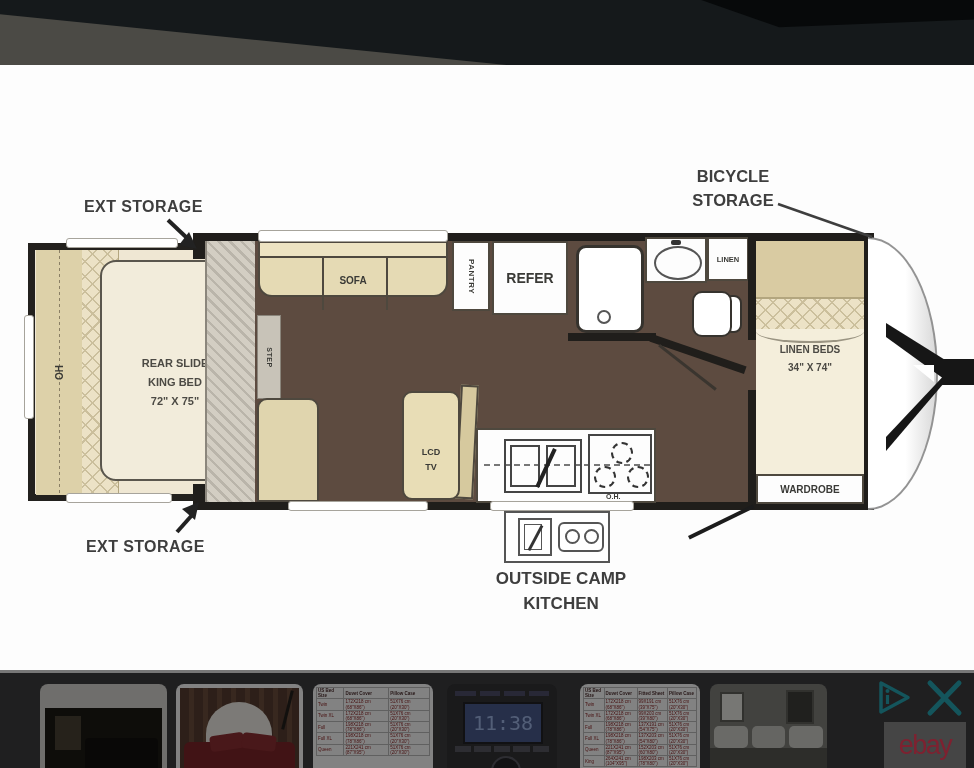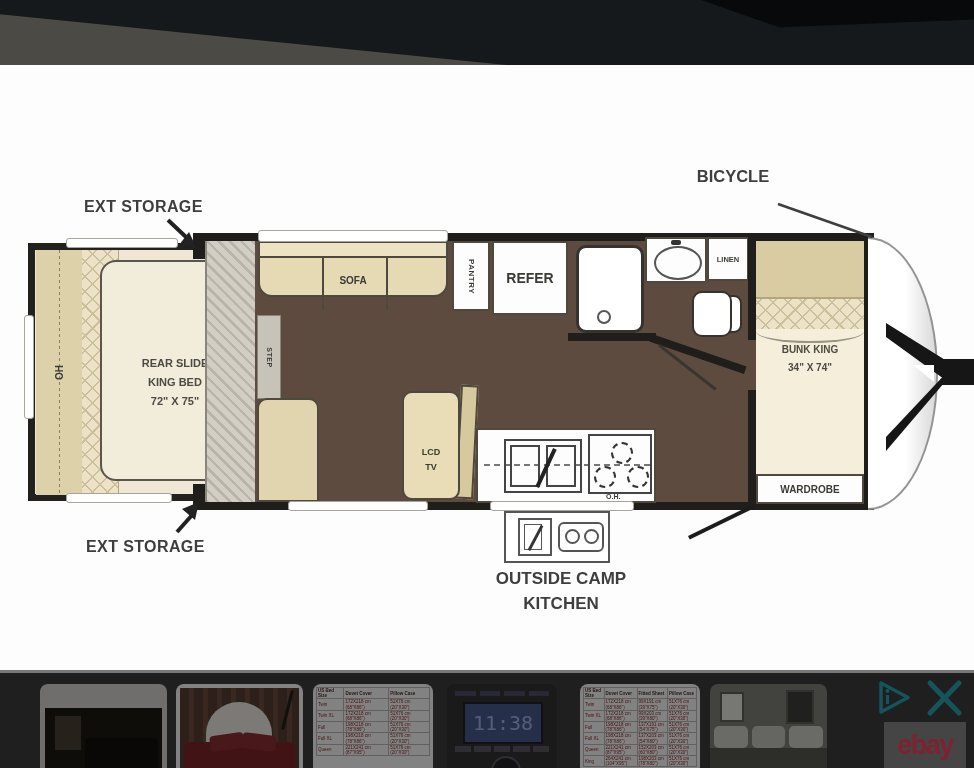--- a/index.html
+++ b/index.html
@@ -114,21 +114,21 @@
     <span class="small-label" style="font-size:7.5px;">LINEN</span>
   </div>
   <div class="abs" style="left:724px;top:295px;width:18px;height:38px;background:#fff;border:2.5px solid #36332e;border-radius:8px;box-sizing:border-box;"></div>
   <div class="abs" style="left:692px;top:291px;width:40px;height:46px;background:#fff;border:2.5px solid #36332e;border-radius:10px;box-sizing:border-box;"></div>
 
   <div class="abs" style="left:756px;top:241px;width:108px;height:262px;background:#f4eedb;">
     <div style="position:absolute;left:0;top:0;width:108px;height:56px;background:#d9cba2;border-bottom:2px solid #b3a67f;"></div>
     <div class="diam" style="position:absolute;left:0;top:58px;width:108px;height:30px;"></div>
     <div style="position:absolute;left:0;top:88px;width:108px;height:14px;border-bottom:2px solid #9a9482;border-radius:0 0 55% 55%/0 0 90% 90%;box-sizing:border-box;"></div>
     <div style="position:absolute;left:0;top:100px;width:100%;text-align:center;font-size:10px;line-height:18px;color:#4c4a44;font-weight:700;">
-      <div>BUNK KING</div>
+      <div>LINEN BEDS</div>
       <div>34" X 74"</div>
     </div>
   </div>
   <div class="abs wall" style="left:748px;top:237px;width:8px;height:103px;"></div>
   <div class="abs wall" style="left:748px;top:390px;width:8px;height:116px;"></div>
   <div class="abs fixture vtext" style="left:756px;top:474px;width:108px;height:30px;border-width:2.5px;">
     <span class="small-label" style="font-size:10px;">WARDROBE</span>
   </div>
 
   <div class="abs vtext" style="left:257px;top:315px;width:24px;height:84px;background:#c8c3b8;border:1px solid #8a857b;box-sizing:border-box;">
@@ -181,20 +181,21 @@
   </svg>
 
   <div class="abs callout" style="left:86px;top:538px;">EXT STORAGE</div>
   <svg class="abs" style="left:168px;top:494px;" width="40" height="44" viewBox="0 0 40 44">
     <line x1="9" y1="38" x2="25" y2="20" stroke="#222" stroke-width="4"></line>
     <polygon fill="#222" points="31,8 14,15 27,26"></polygon>
   </svg>
 
   <div class="abs" style="left:663px;top:164px;width:140px;text-align:center;color:#3e3e3e;font-weight:700;font-size:16.5px;line-height:24px;">
     <div>BICYCLE</div>
+    <div>STORAGE</div>
   </div>
   <svg class="abs" style="left:772px;top:198px;" width="104" height="44" viewBox="0 0 104 44">
     <line x1="6" y1="6" x2="100" y2="39" stroke="#3e3e3e" stroke-width="2.5"></line>
   </svg>
 
   <div class="abs" style="left:461px;top:566px;width:200px;text-align:center;color:#3e3e3e;font-weight:700;font-size:17px;line-height:25px;">
     <div>OUTSIDE CAMP</div>
     <div>KITCHEN</div>
   </div>
 
@@ -344,16 +345,16 @@
     <path d="M9,3 L9,32 L36,17.5 Z" fill="none" stroke="#14555c" stroke-width="3.5" stroke-linejoin="round"></path>
     <circle cx="15.5" cy="11" r="2" fill="#14555c"></circle>
     <line x1="15.5" y1="15" x2="15.5" y2="24" stroke="#14555c" stroke-width="3.2"></line>
   </svg>
   <svg class="abs above" style="left:922px;top:678px;" width="44" height="42" viewBox="0 0 44 42">
     <line x1="8" y1="5" x2="37" y2="35" stroke="#14555c" stroke-width="5" stroke-linecap="round"></line>
     <line x1="37" y1="5" x2="8" y2="35" stroke="#14555c" stroke-width="5" stroke-linecap="round"></line>
   </svg>
 
   <div class="abs above" style="left:884px;top:722px;width:82px;height:46px;background:#454545;display:flex;align-items:center;justify-content:center;">
-    <span style="color:#7e2130;font-size:27px;font-weight:700;letter-spacing:-1.5px;">ebay</span>
+    <span style="color:#7e2130;font-size:27px;font-weight:400;letter-spacing:-1.5px;">ebay</span>
   </div>
 
 </div>
 
 </body></html>

